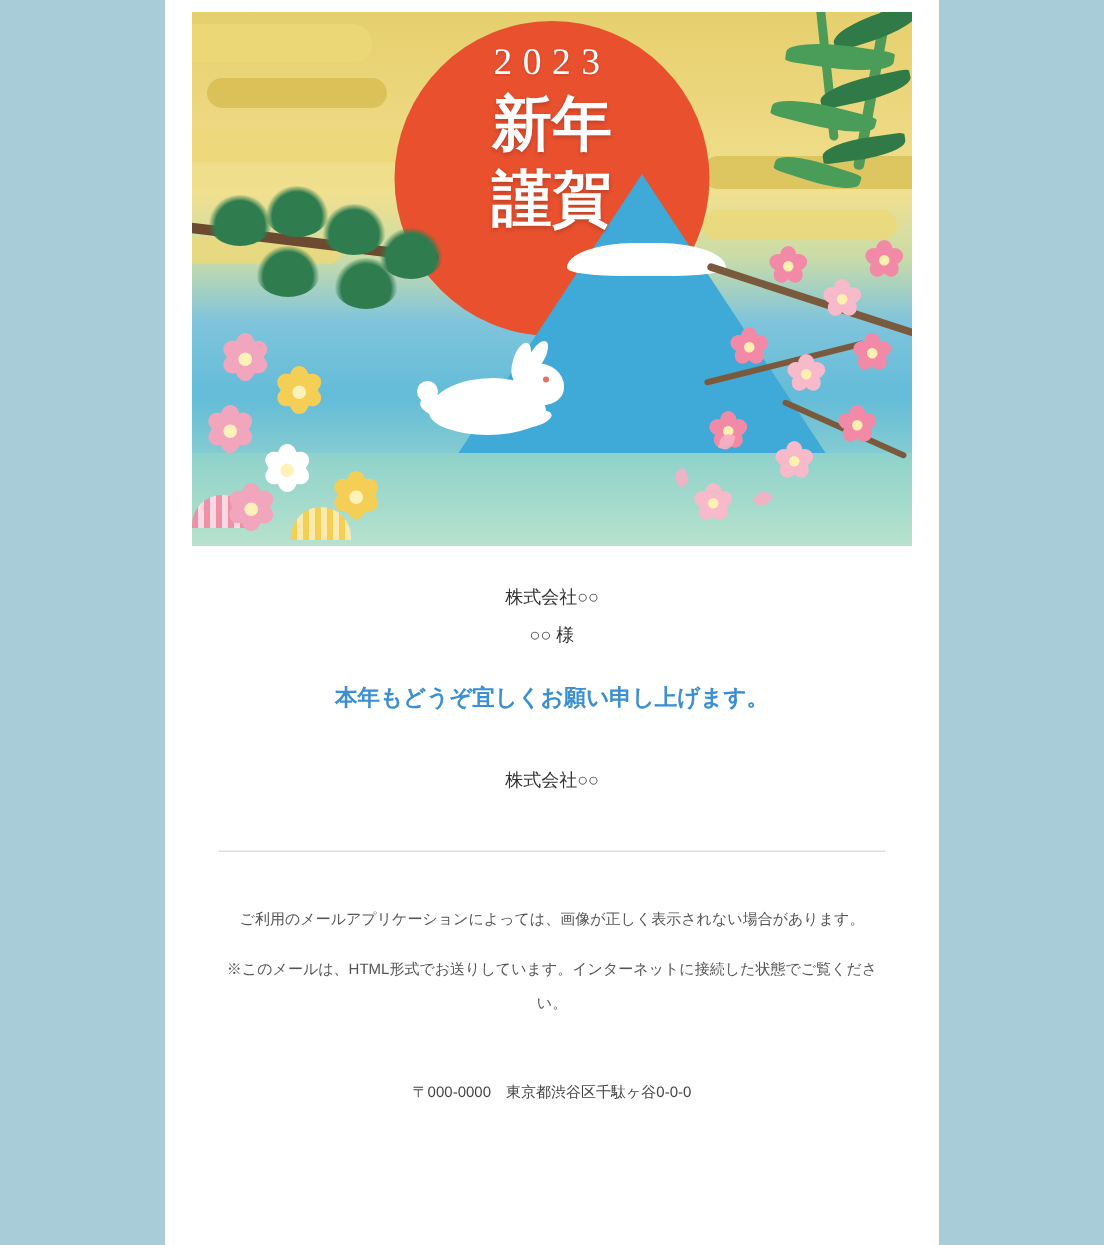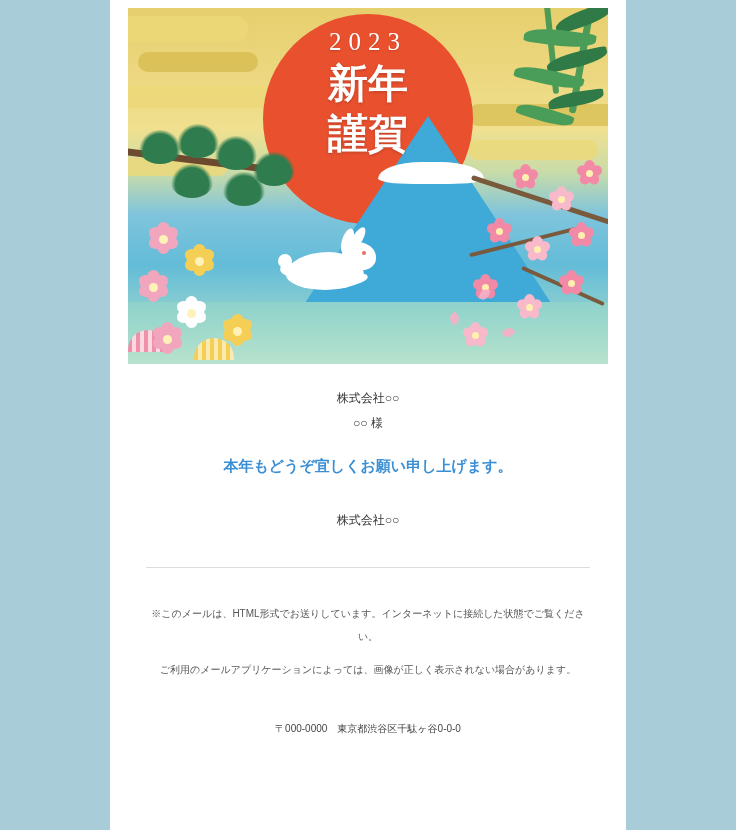--- a/index.html
+++ b/index.html
@@ -570,22 +570,22 @@
     <div class="msg">
       <p class="line">株式会社○○</p>
       <p class="line">○○ 様</p>
       <p class="greeting">本年もどうぞ宜しくお願い申し上げます。</p>
       <p class="line sign">株式会社○○</p>
     </div>
 
     <div class="divider"></div>
 
     <div class="notes">
+      <p class="line">ご利用のメールアプリケーションによっては、画像が正しく表示されない場合があります。</p>
       <p class="line">※このメールは、HTML形式でお送りしています。インターネットに接続した状態でご覧ください。</p>
-      <p class="line">ご利用のメールアプリケーションによっては、画像が正しく表示されない場合があります。</p>
     </div>
 
     <div class="footer">
       <p class="line">〒000-0000　東京都渋谷区千駄ヶ谷0-0-0</p>
 
     </div>
 
   </div>
 </div>
 

